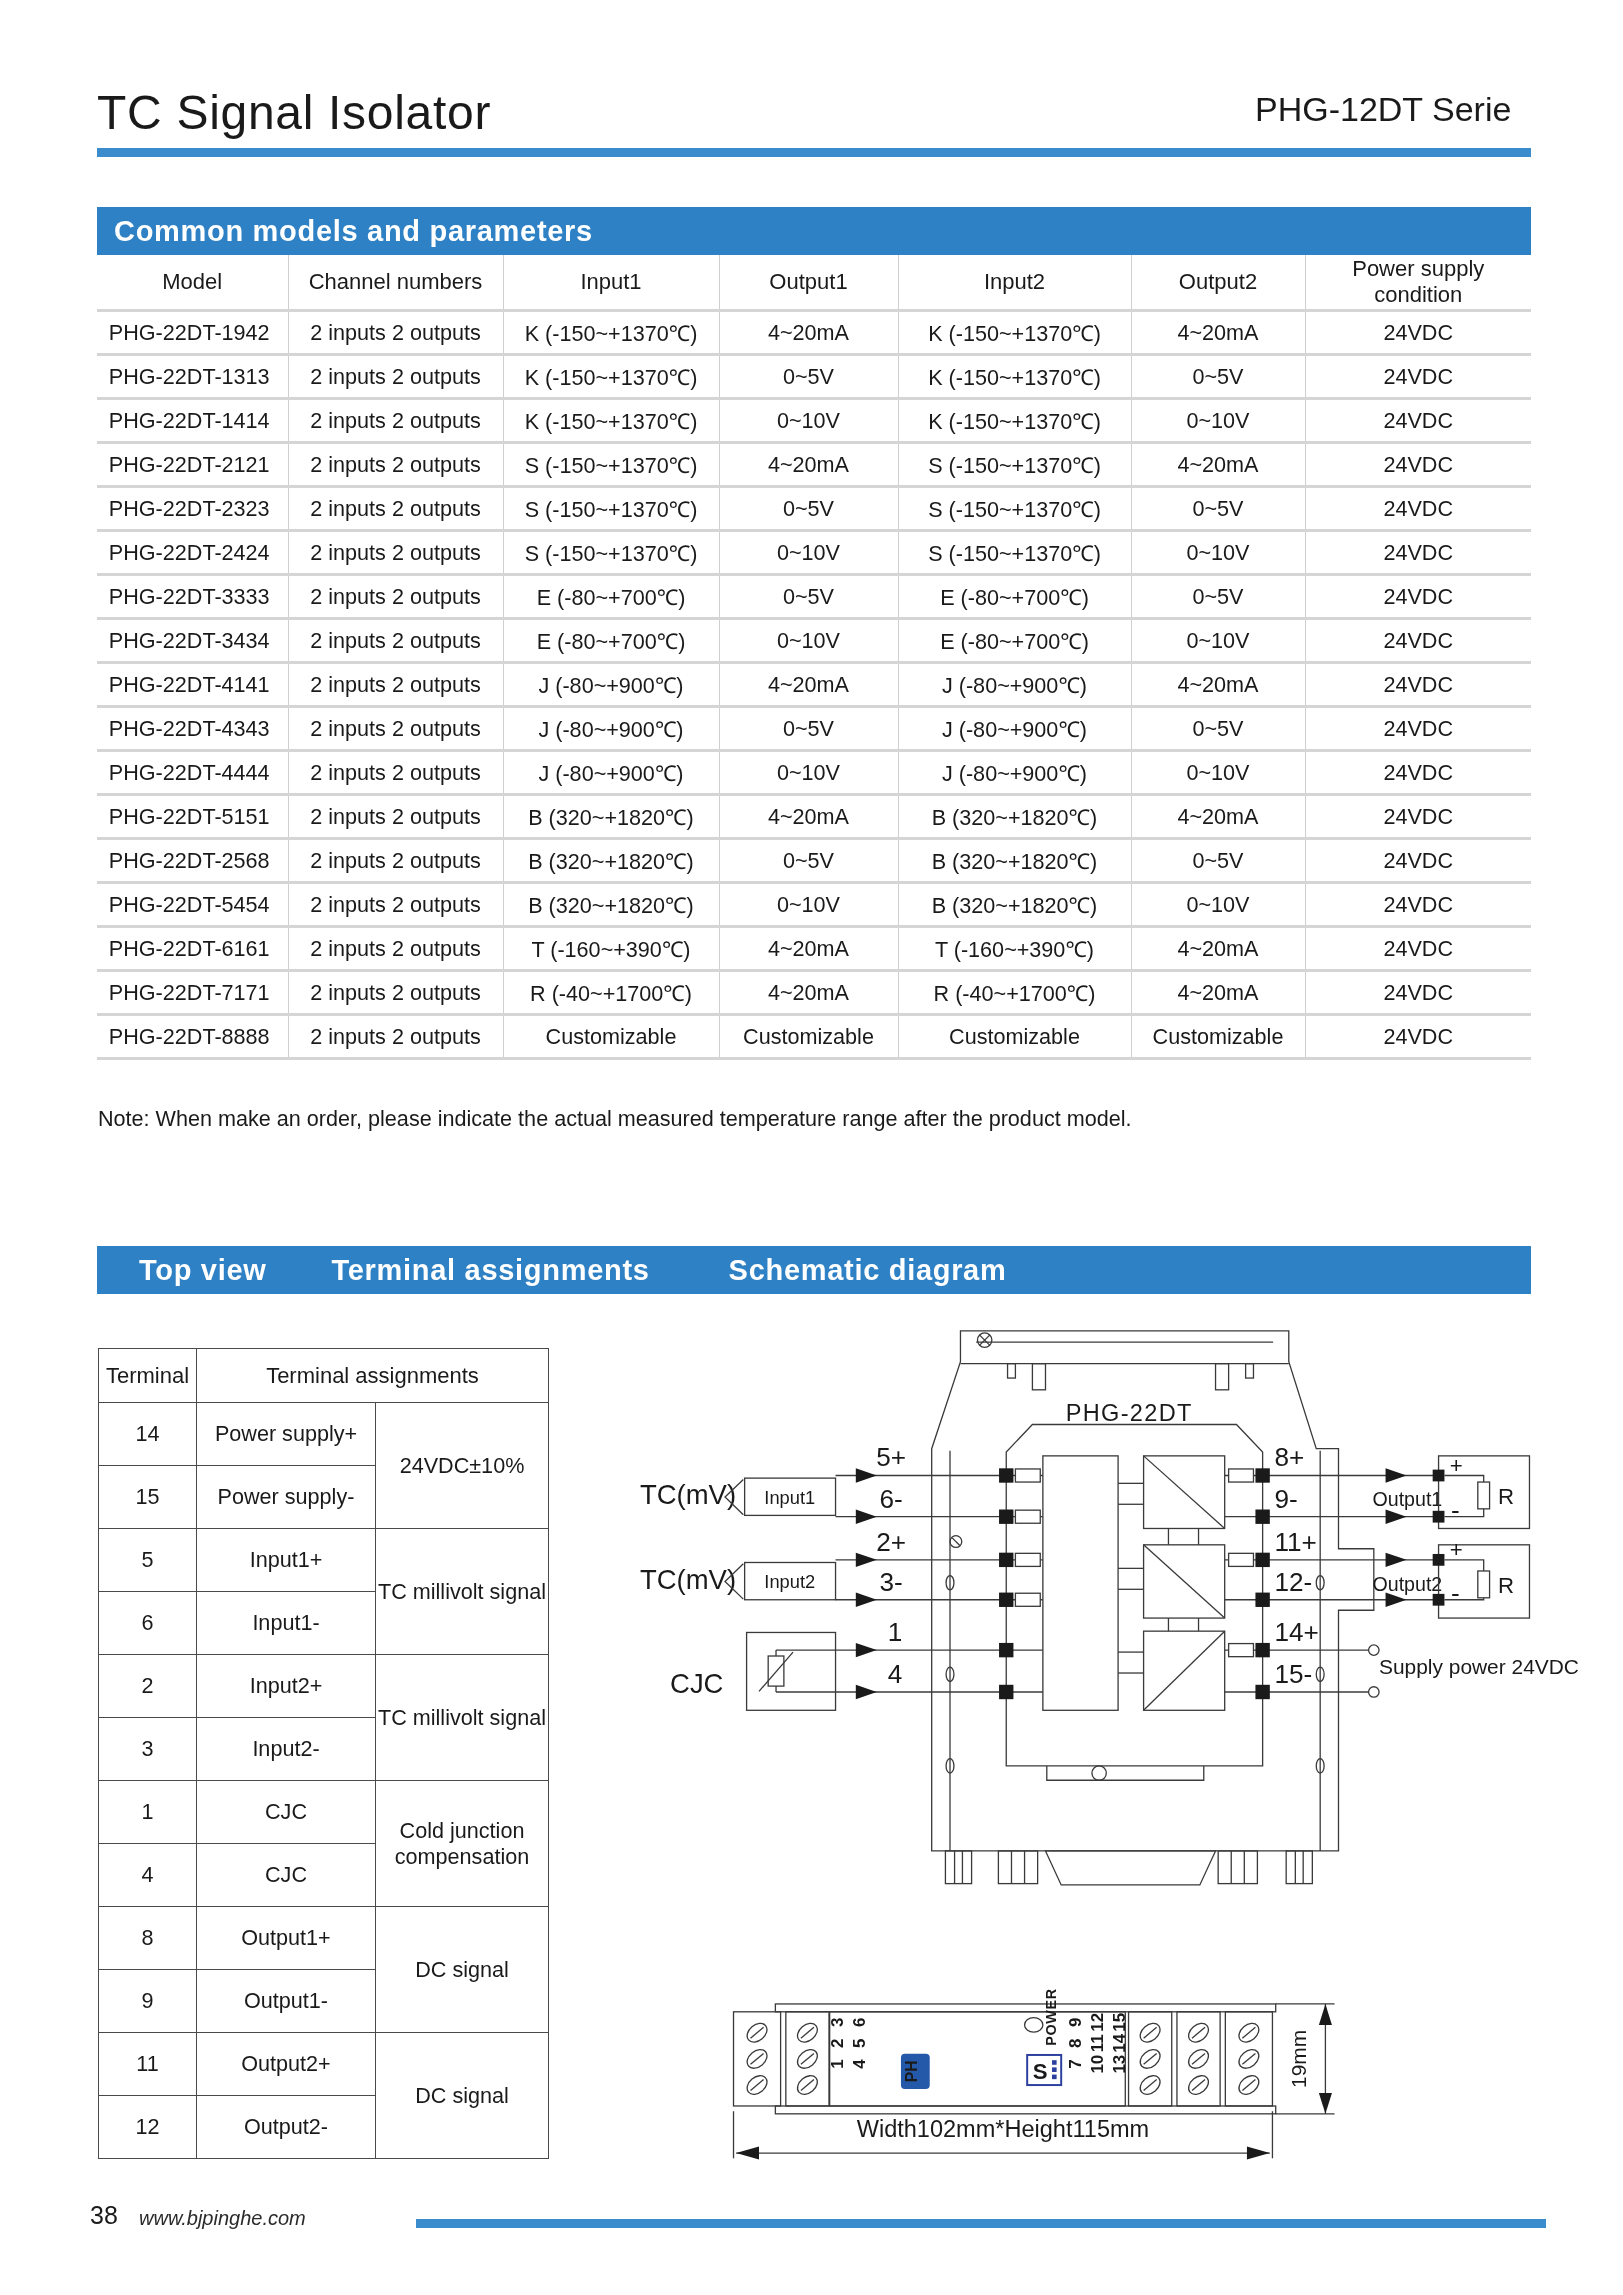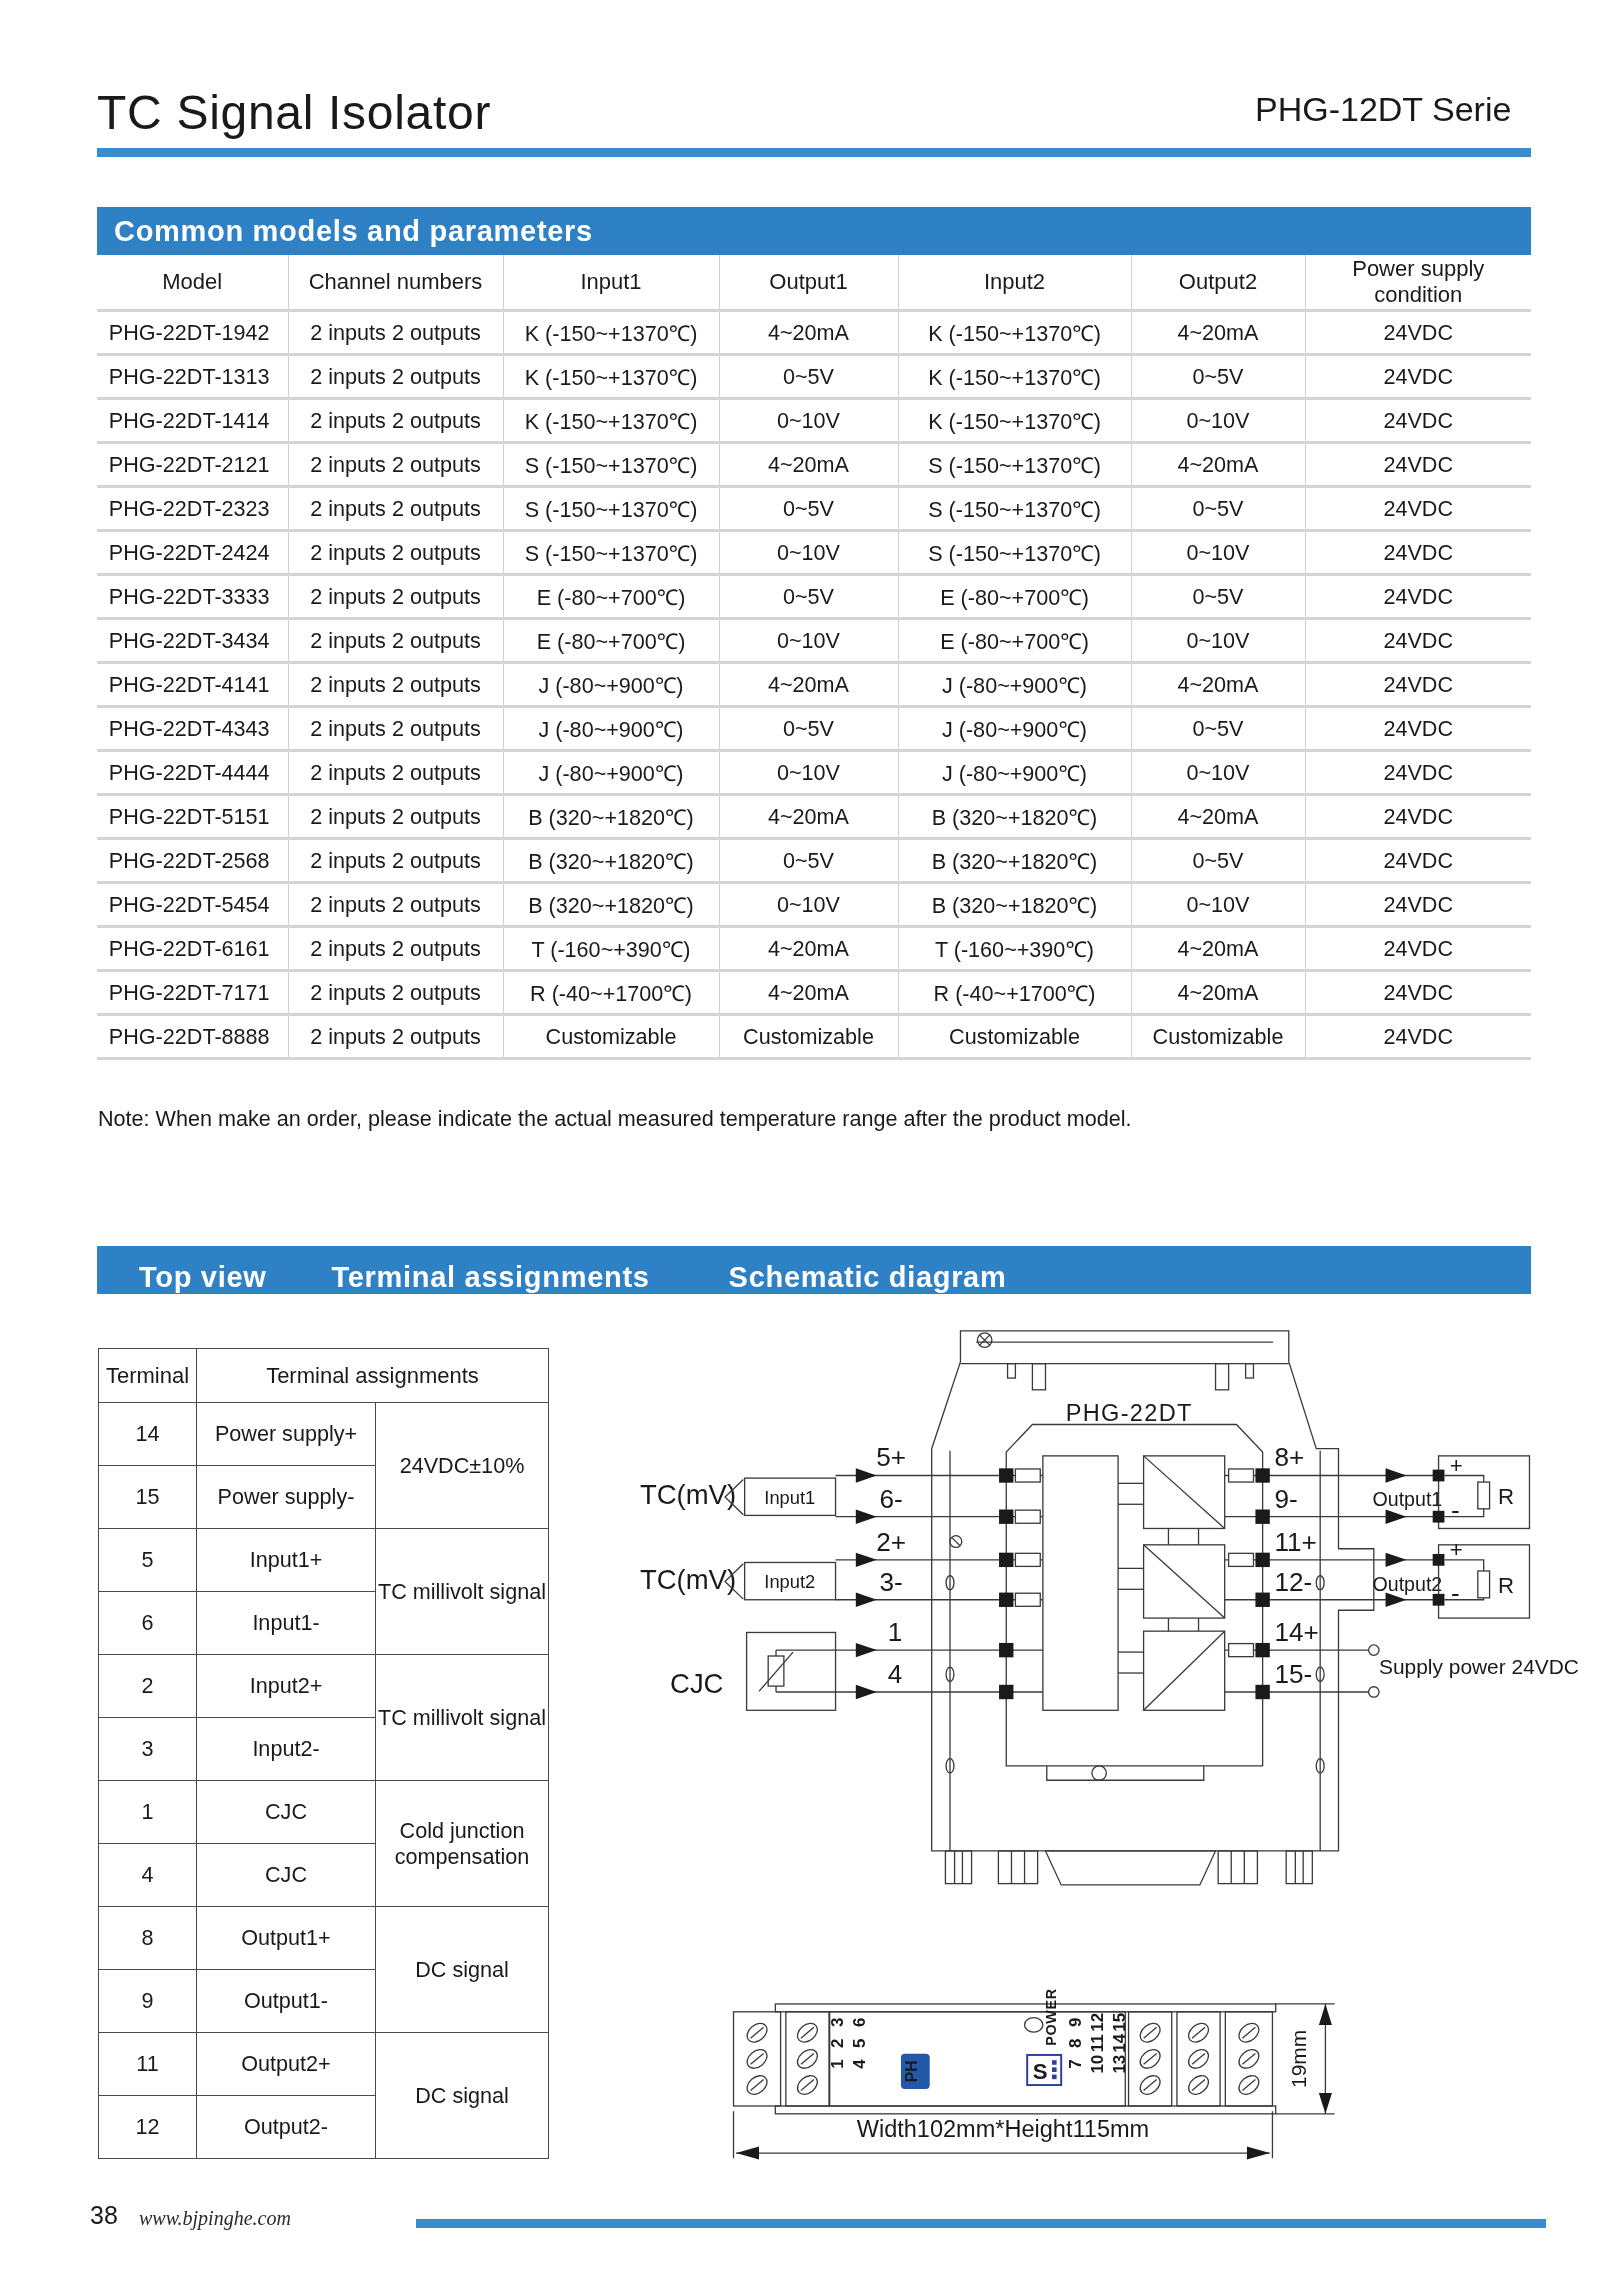--- a/index.html
+++ b/index.html
@@ -8,21 +8,21 @@
   .abs{position:absolute;}
 
   
   .title-left{left:97px;top:85px;font-size:48px;font-weight:500;letter-spacing:0.7px;}
   .title-right{left:1255px;top:90px;font-size:34px;font-weight:400;}
   .head-rule{left:97px;top:148px;width:1434px;height:8.5px;background:#3a8ccd;}
 
   
   .banner{left:97px;width:1434px;height:48px;background:#2e81c5;display:flex;align-items:center;}
   .banner1{top:207px;}
-  .banner2{top:1246px;align-items:flex-end;}
+  .banner2{top:1246px;}
   .banner .btxt{color:#ffffff;font-size:29px;font-weight:700;letter-spacing:0.7px;}
   .banner1 .btxt{margin-left:17px;}
   .banner2 .btxt:nth-child(1){margin-left:42px;}
   .banner2 .btxt:nth-child(2){margin-left:65px;}
   .banner2 .btxt:nth-child(3){margin-left:79px;}
 
   
   .models-wrap{left:97px;top:255px;width:1434px;}
   table.models{width:1434px;border-collapse:collapse;table-layout:fixed;}
   table.models th{height:46px;font-size:22px;font-weight:400;text-align:center;vertical-align:middle;
@@ -40,21 +40,21 @@
   .term-wrap{left:98px;top:1348px;width:450px;}
   table.term{width:450px;border-collapse:collapse;table-layout:fixed;}
   table.term th{height:51px;font-size:22px;font-weight:400;text-align:center;vertical-align:middle;
       border:1.3px solid #4a4a4a;background:#fff;}
   table.term td{height:60px;font-size:21.6px;text-align:center;vertical-align:middle;
       border:1.3px solid #4a4a4a;background:#fff;}
   .term .tc1{width:98px;} .term .tc2{width:179px;} .term .tc3{width:173px;}
 
   
   .footer-num{left:90px;top:2201px;font-size:25px;font-weight:500;}
-  .footer-site{left:139px;top:2207px;font-size:20px;font-style:italic;color:#2a2a2a;font-family:Liberation Serif, serif;}
+  .footer-site{left:139px;top:2207px;font-size:20px;font-style:italic;color:#2a2a2a;}
   .footer-bar{left:416px;top:2219px;width:1130px;height:9.2px;background:#3a8ccd;}
 
   
   svg.overlay{position:absolute;left:0;top:0;pointer-events:none;}
   svg text{font-family:"Liberation Sans", sans-serif;fill:#1a1a1a;}
   .ln{stroke:#3a3a3a;stroke-width:2;fill:none;}
   .lnf{stroke:#3a3a3a;stroke-width:2;fill:#fff;}
   .blk{fill:#1a1a1a;stroke:none;}
 </style>
 </head>

